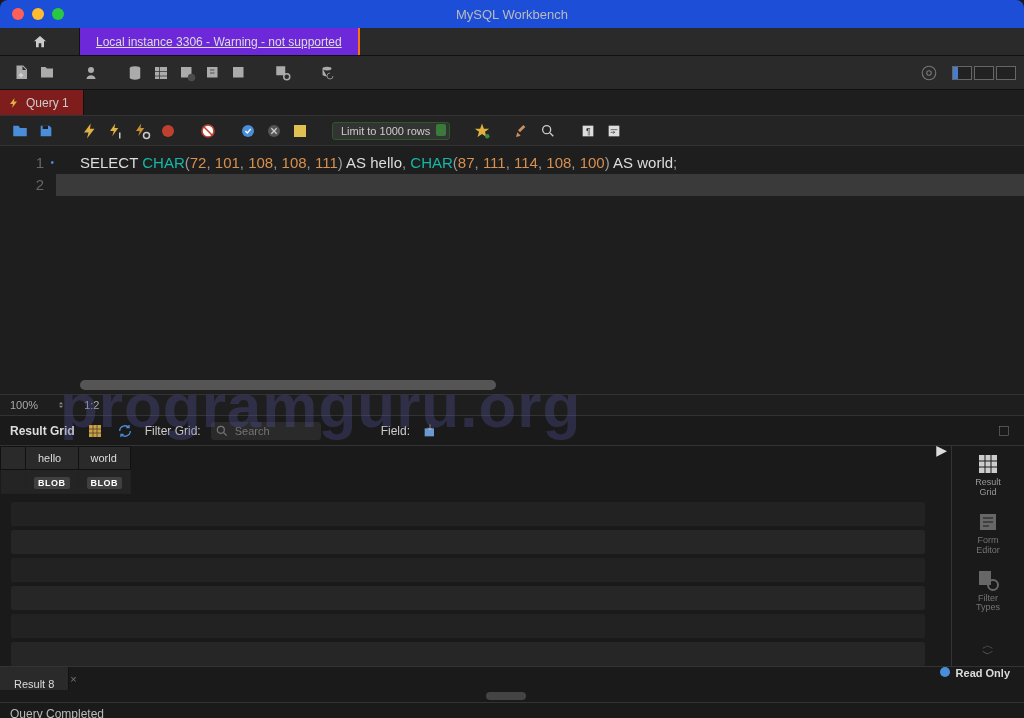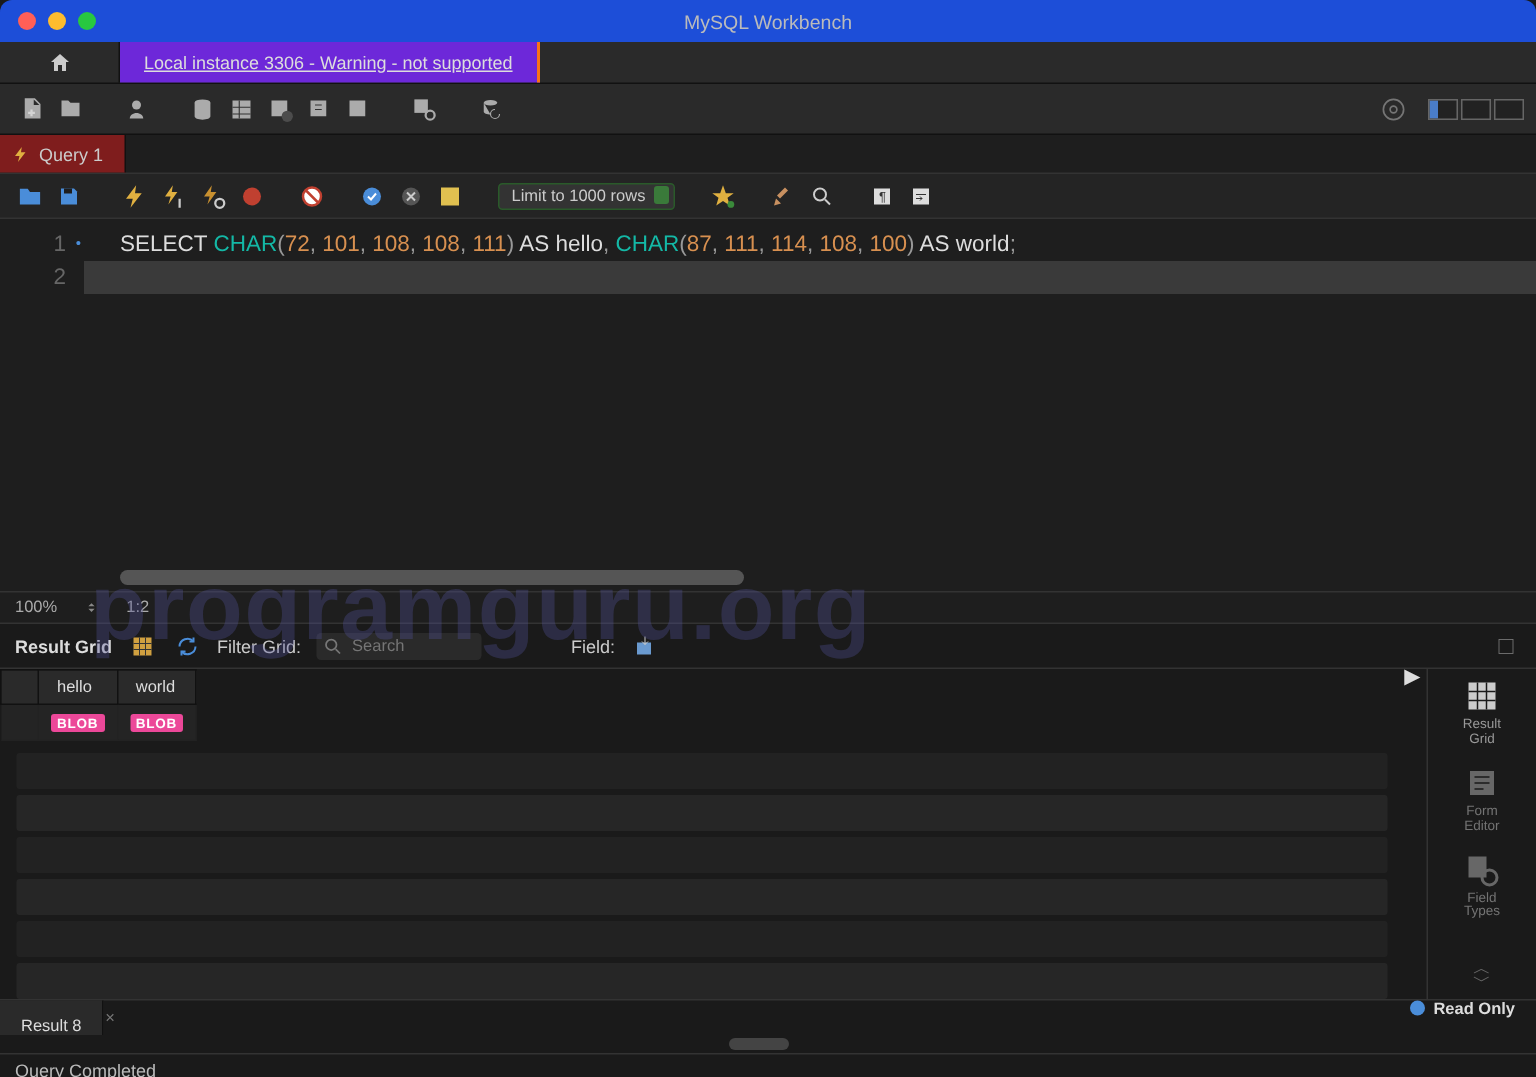--- a/index.html
+++ b/index.html
@@ -67,21 +67,21 @@
 .res-spacer { flex: 1; }
 
 
 .res-area { height: 220px; display: flex; background: #1a1a1a; }
 .res-grid { flex: 1; overflow: hidden; position: relative; }
 .res-table { border-collapse: collapse; font-size: 11px; }
 .res-table th { background: #2a2a2a; color: #ddd; font-weight: 500; padding: 5px 12px; border: 1px solid #111; text-align: left; }
 .res-table td { padding: 4px 8px; border-right: 1px solid #222; border-bottom: 1px solid #222; background: #1e1e1e; height: 24px; }
 .res-table tr:nth-child(even) td { background: #242424; }
 .res-table .rownum { width: 24px; background: #2a2a2a; }
-.blob { background: #ec4899; color: #fff; font-size: 9px; font-weight: 700; padding: 1px 4px; border-radius: 2px; letter-spacing: 0.5px; }
+.blob { background: #404040; color: #fff; font-size: 9px; font-weight: 700; padding: 1px 4px; border-radius: 2px; letter-spacing: 0.5px; }
 .res-arrow { position: absolute; right: 4px; top: -4px; color: #ddd; font-size: 14px; }
 
 .res-side { width: 73px; background: #1a1a1a; border-left: 1px solid #333; display: flex; flex-direction: column; align-items: center; padding-top: 6px; gap: 12px; }
 .res-side-item { display: flex; flex-direction: column; align-items: center; gap: 2px; cursor: pointer; opacity: 0.7; }
 .res-side-item.active { opacity: 1; }
 .res-side-item svg { width: 24px; height: 24px; }
 .res-side-item span { font-size: 9px; color: #999; text-align: center; line-height: 1.1; }
 .chevs { display: flex; flex-direction: column; align-items: center; margin-top: auto; padding-bottom: 6px; color: #666; font-size: 12px; line-height: 0.8; }
 
 
@@ -419,21 +419,21 @@
           <path d="M7 8h10M7 12h10M7 16h6" stroke="#1a1a1a"></path>
         </svg>
       <span style="white-space:pre-line">Form
 Editor</span>
     </div>
     <div class="res-side-item">
       <svg viewBox="0 0 24 24" fill="#888">
           <rect x="3" y="3" width="12" height="14"></rect>
           <circle cx="17" cy="17" r="5" fill="none" stroke="#888" stroke-width="2"></circle>
         </svg>
-      <span style="white-space:pre-line">Field
+      <span style="white-space:pre-line">Filter
 Types</span>
     </div>
     <div class="chevs">
       <span>︿</span>
       <span>﹀</span>
     </div>
   </div>
 </div>
 
 <div class="res-tabs">

